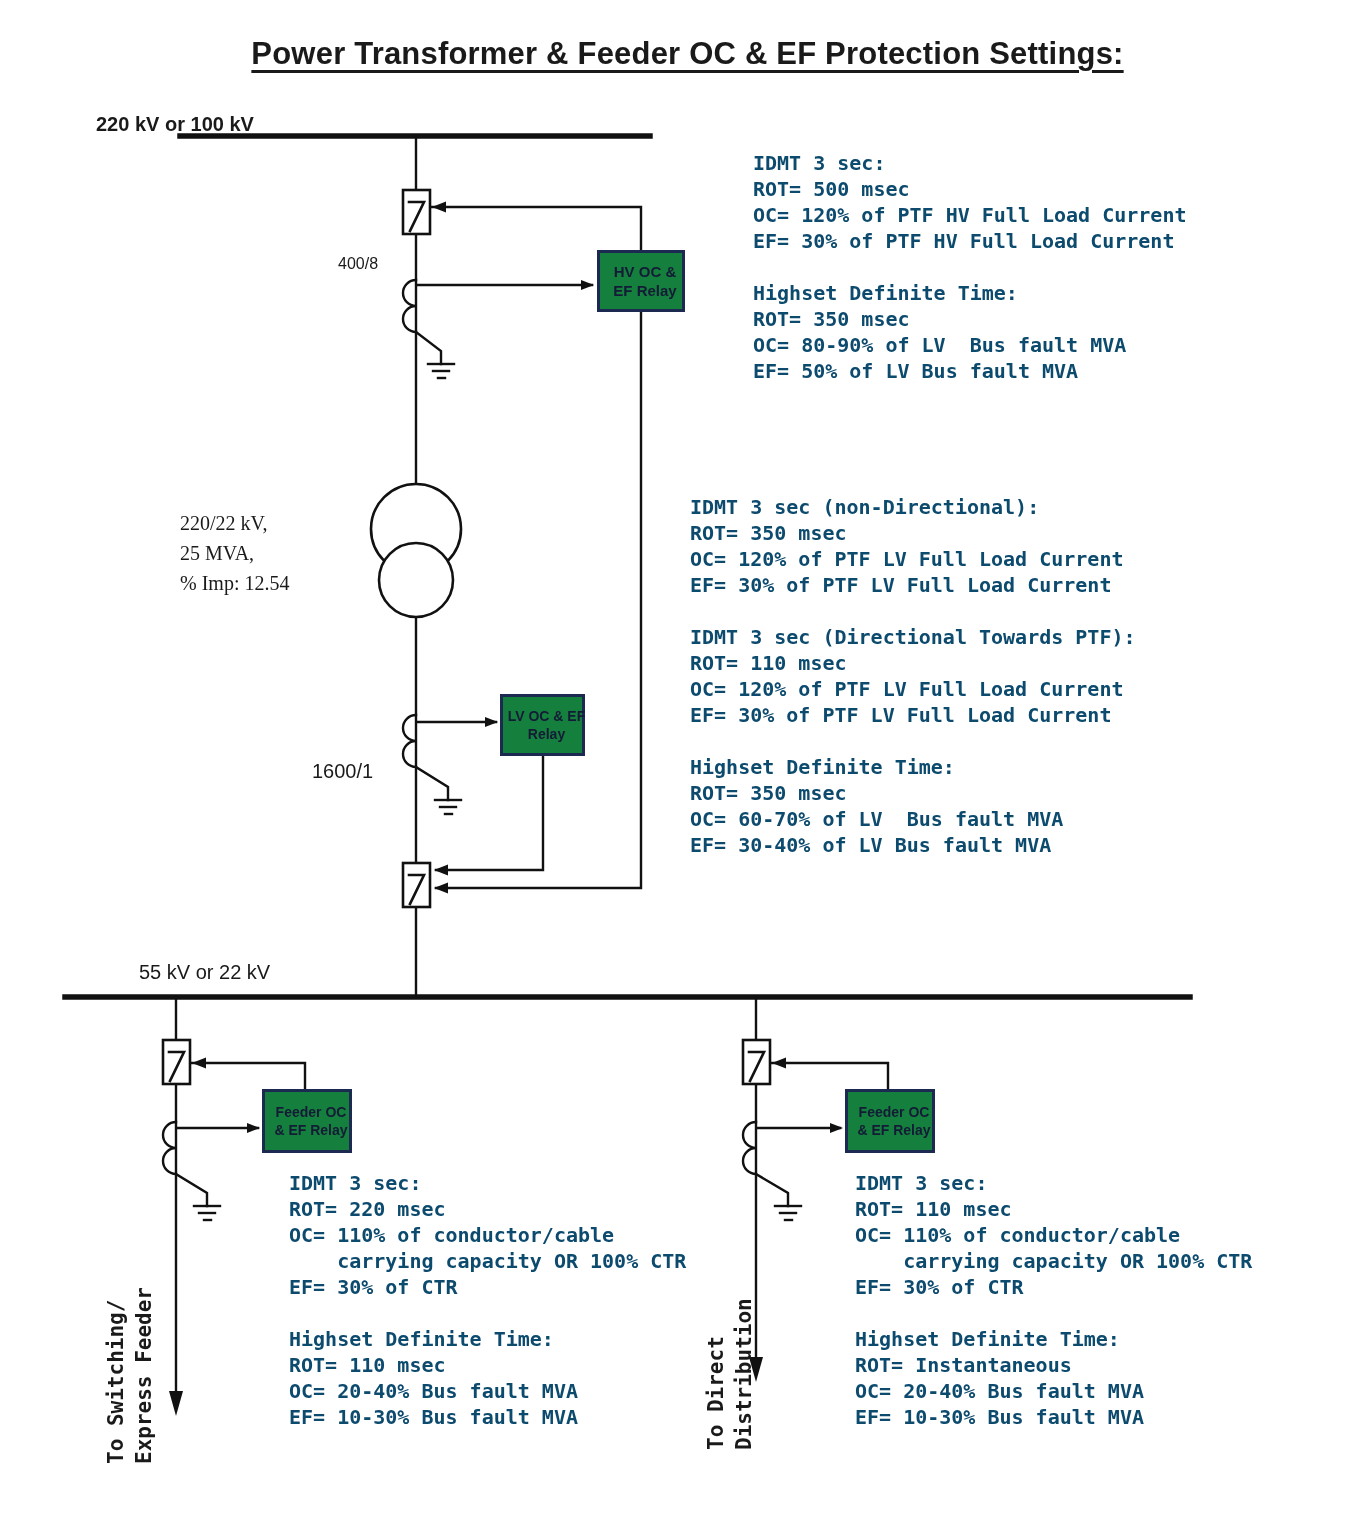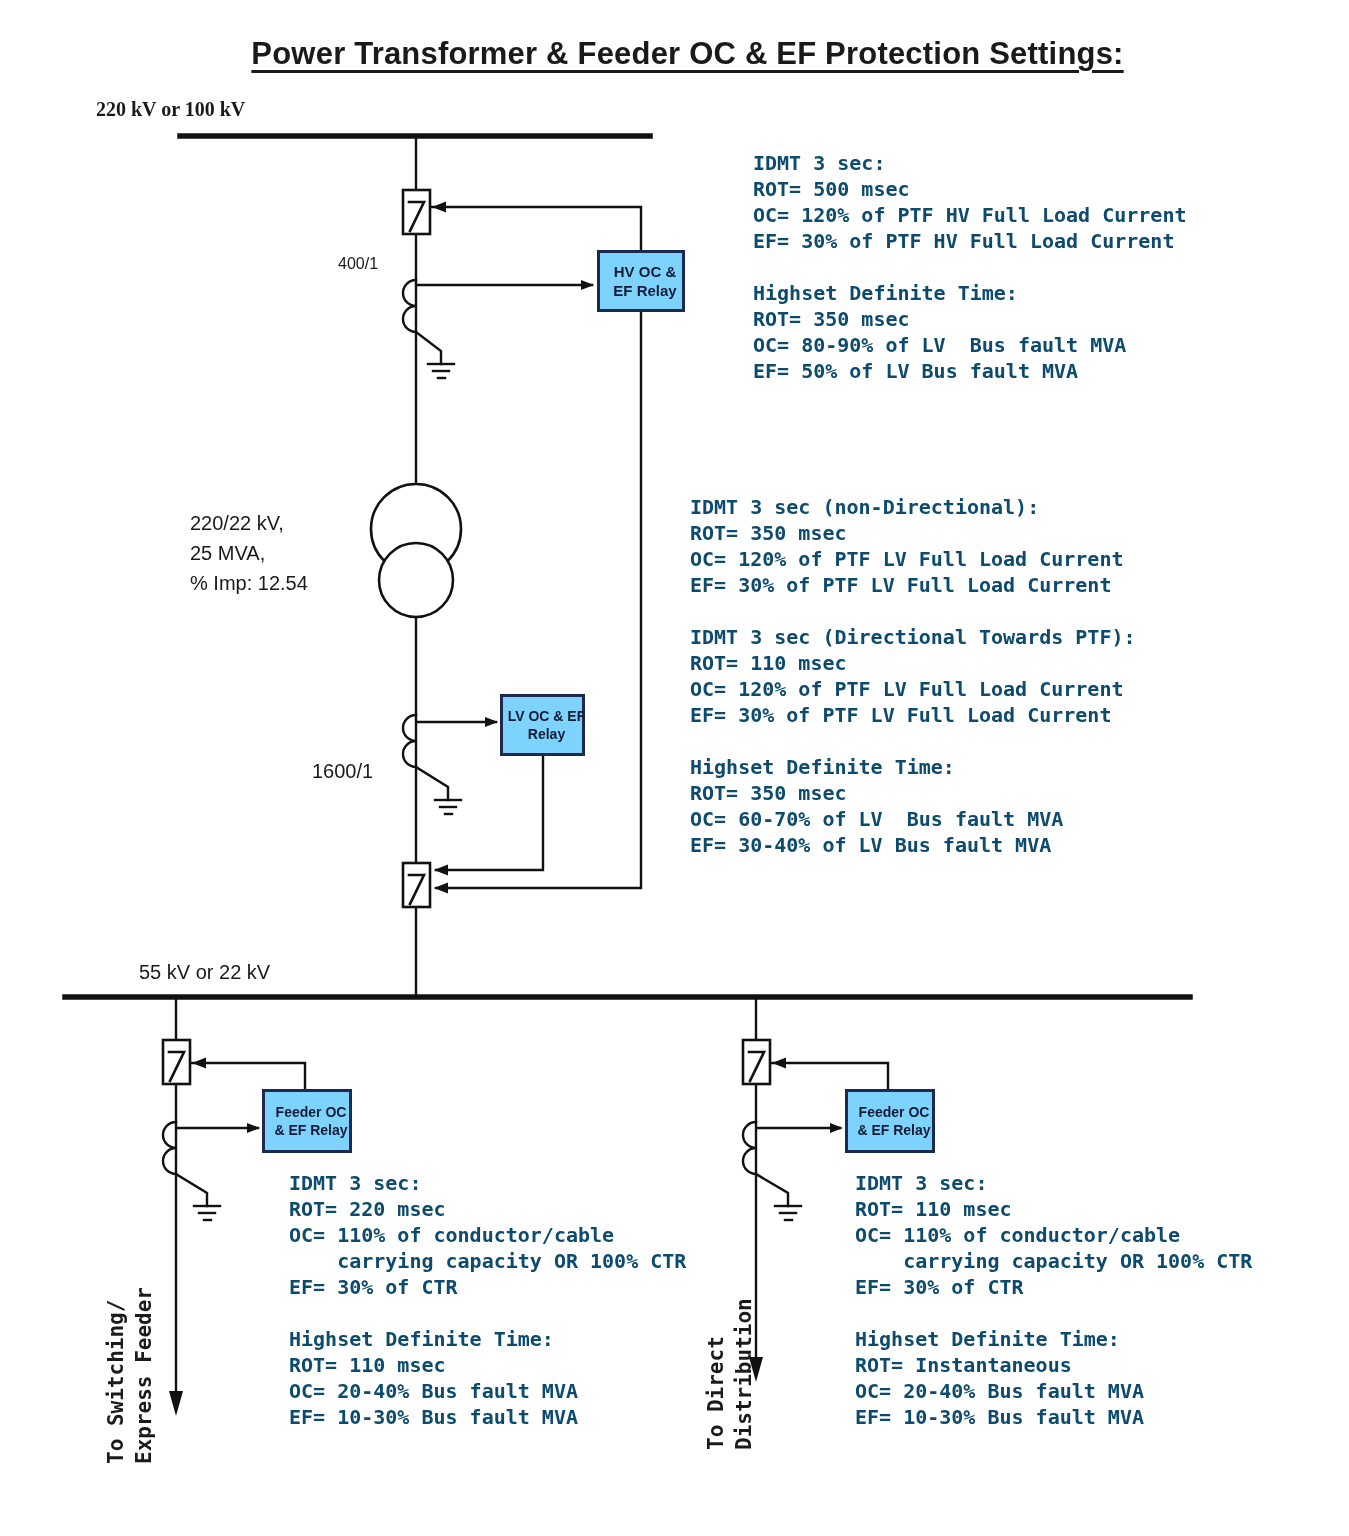--- a/index.html
+++ b/index.html
@@ -13,21 +13,21 @@
     left:0;top:36px;width:100%;text-align:center;
     font-size:31px;font-weight:bold;text-decoration:underline;
     text-underline-offset:6px;color:#1a1a1a;letter-spacing:.2px;padding-left:13px;
   }
   .bus-label{font-size:20px;white-space:pre;}
   .bold{font-weight:bold;}
   .plain-label{font-size:20px;white-space:pre;line-height:30px;}
   .ct-label-sm{font-size:16px;white-space:pre;}
   .ct-label{font-size:20px;white-space:pre;margin-top:22px;}
   .relay-box{
-    box-sizing:border-box;background:#7dd3fc;border:3px solid #1c2a52;
+    box-sizing:border-box;background:#15803d;border:3px solid #1c2a52;
     display:flex;align-items:center;justify-content:center;text-align:center;
     font-weight:bold;color:#141b36;white-space:pre;line-height:1.3;padding-left:8px;
   }
   .settings{
     font-family:"DejaVu Sans Mono",monospace;font-weight:bold;
     font-size:20px;line-height:26px;white-space:pre;color:#0c4a6e;
   }
   .vlabel{
     font-family:"DejaVu Sans Mono",monospace;font-weight:bold;
     font-size:21px;line-height:28px;white-space:pre;color:#1a1a1a;
@@ -124,28 +124,28 @@
         <polygon points="260,1128 247,1123 247,1133"></polygon>
         <polygon points="843,1128 830,1123 830,1133"></polygon>
         <polygon points="176,1416 169,1391 183,1391"></polygon>
         <polygon points="756,1382 749,1357 763,1357"></polygon>
       </g>
     </g>
   </svg>
 
   <div class="abs title">Power Transformer &amp; Feeder OC &amp; EF Protection Settings:</div>
 
-  <div class="abs bus-label bold" style="left:96px;top:98px;font-family:Liberation Serif, serif;">220 kV or 100 kV</div>
+  <div class="abs bus-label bold" style="left:96px;top:113px;">220 kV or 100 kV</div>
   <div class="abs bus-label" style="left:139px;top:961px;">55 kV or 22 kV</div>
 
-  <div class="abs plain-label" style="left:190px;top:508px;">220/22 kV,
+  <div class="abs plain-label" style="left:180px;top:508px;font-family:Liberation Serif, serif;">220/22 kV,
 25 MVA,
 % Imp: 12.54</div>
 
-  <div class="abs ct-label-sm" style="left:338px;top:255px;">400/1</div>
+  <div class="abs ct-label-sm" style="left:338px;top:255px;">400/8</div>
   <div class="abs ct-label" style="left:312px;top:738px;">1600/1</div>
 
   <div class="abs relay-box" style="left:597px;top:250px;width:88px;height:62px;font-size:15px;">HV OC &amp;
 EF Relay</div>
   <div class="abs relay-box" style="left:500px;top:694px;width:85px;height:62px;font-size:14px;">LV OC &amp; EF
 Relay</div>
   <div class="abs relay-box" style="left:262px;top:1089px;width:90px;height:64px;font-size:14px;">Feeder OC
 &amp; EF Relay</div>
   <div class="abs relay-box" style="left:845px;top:1089px;width:90px;height:64px;font-size:14px;">Feeder OC
 &amp; EF Relay</div>

